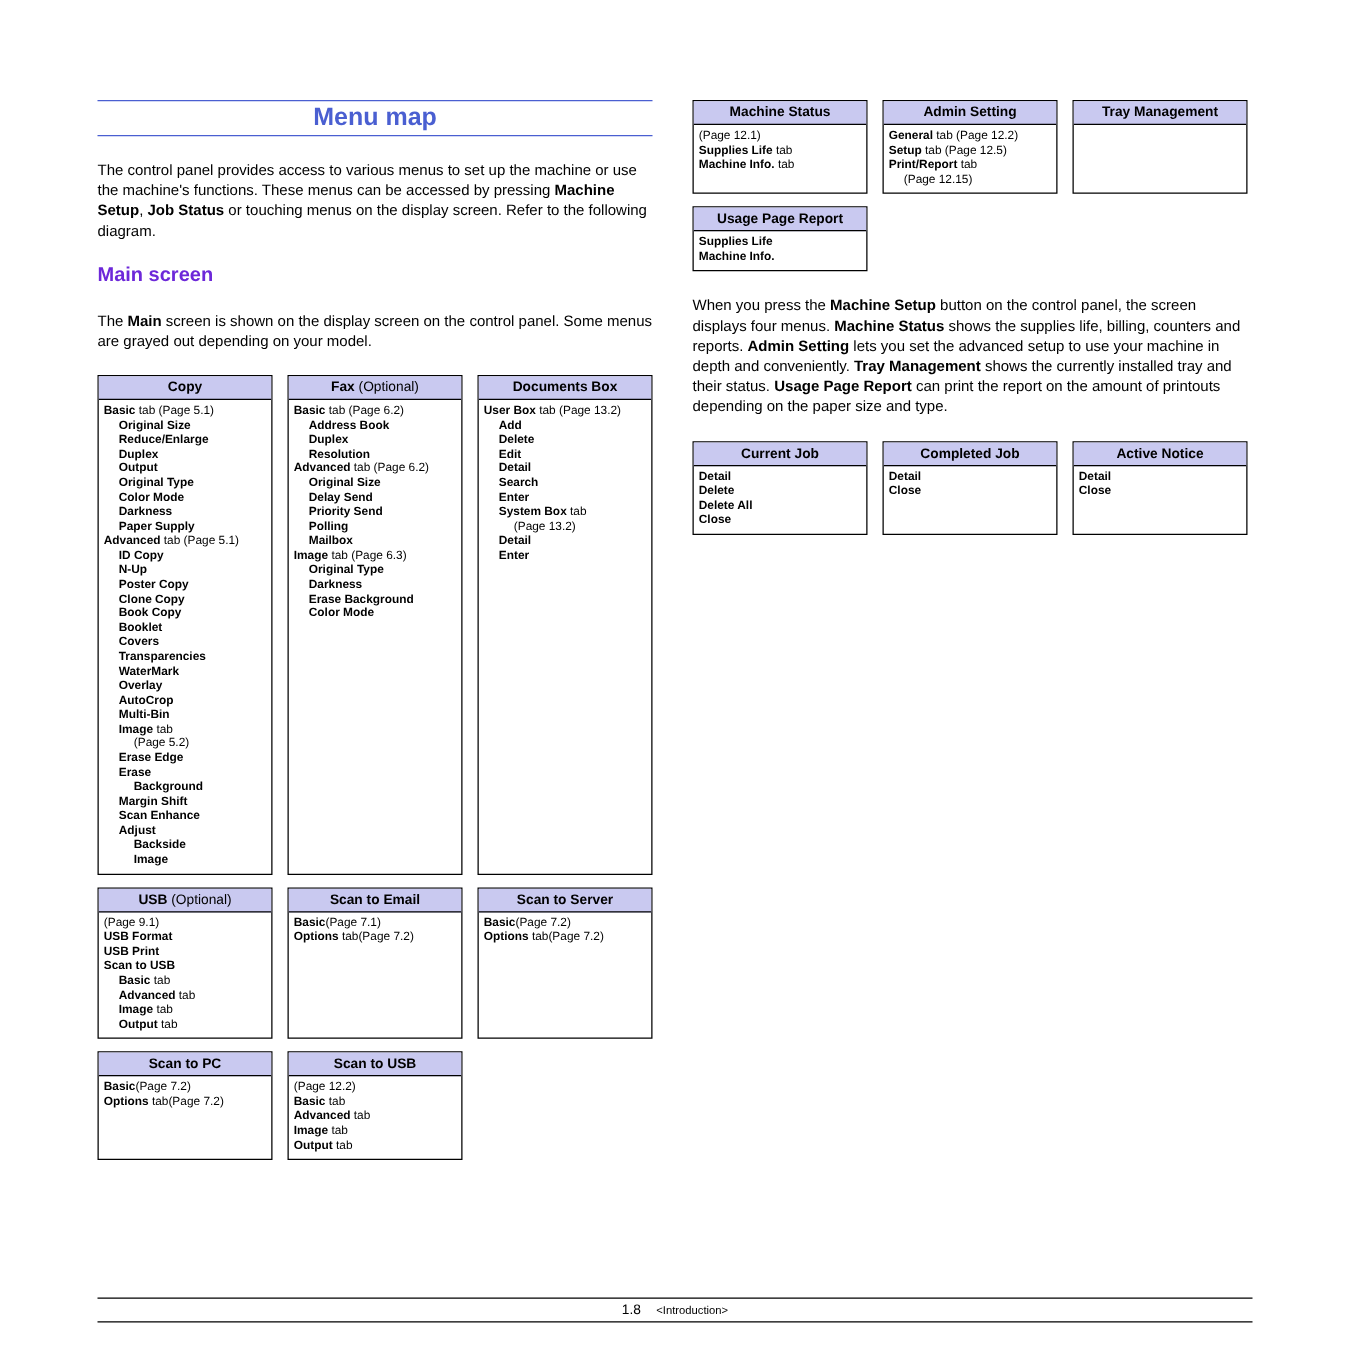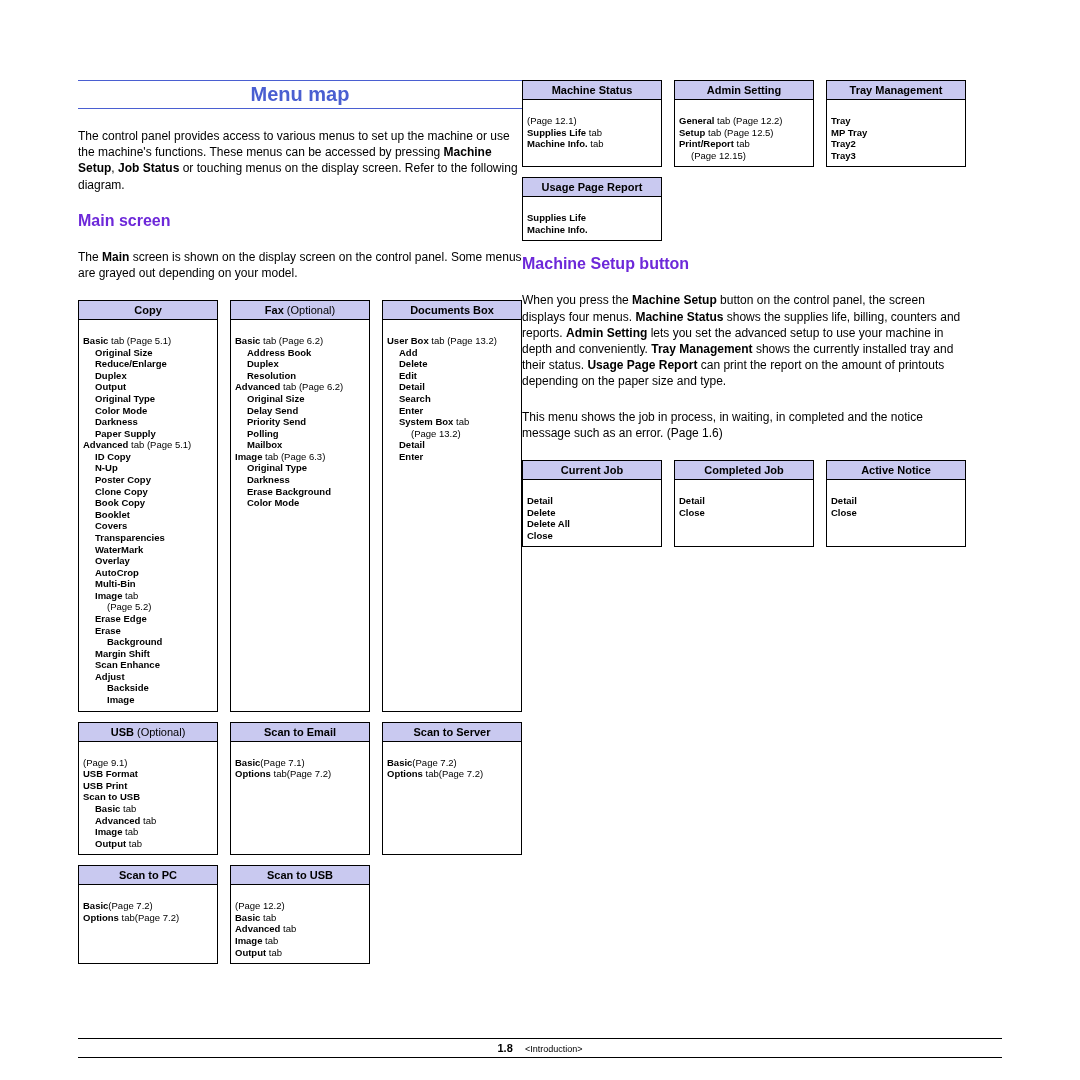--- a/index.html
+++ b/index.html
@@ -4,21 +4,21 @@
 <style>
   * { box-sizing: border-box; }
   html, body { margin:0; padding:0; }
   body {
     width:1080px; height:1080px;
     font-family: Arial, Helvetica, sans-serif;
     color:#000; background:#fff;
     padding:80px 78px 20px 78px;
     font-size:12px;
   }
-  .cols { display:flex; }
+  .cols { display:flex; gap:32px; }
   .col { flex:0 0 444px; }
 
   h1.heading {
     color:#4a5fd1;
     font-size:20px;
     font-weight:bold;
     text-align:center;
     margin:0 0 4px 0;
     border-top:1px solid #4a5fd1;
     border-bottom:1px solid #4a5fd1;
@@ -42,40 +42,40 @@
   .menu-box .head {
     background:#c9c9f0;
     border-bottom:1px solid #000;
     padding:3px 4px;
     font-size:11px;
     font-weight:bold;
     text-align:center;
   }
   .menu-box .head .opt { font-weight:normal; }
   .menu-box .body {
-    padding:15px 4px 5px 4px;
+    padding:3px 4px 5px 4px;
     font-size:9.5px;
     line-height:1.22;
   }
   .b { font-weight:bold; }
   .i1 { display:block; padding-left:12px; }
   .i2 { display:block; padding-left:24px; }
   .nb { font-weight:normal;text-align:center; }
 
   .footer {
     position:absolute;
     left:78px; right:78px;
     bottom:22px;
     border-top:1px solid #000;
     border-bottom:1px solid #000;
     text-align:center;
     font-size:11px;
     padding:3px 0;
   }
-  .footer .pg { font-weight:bold; }
+  .footer .pg { font-weight:normal; }
   .footer .sec { font-size:9px; }
 </style>
 </head>
 <body>
 
 <div class="cols">
 
   <div class="col">
     <h1 class="heading">Menu map</h1>
     <p class="body">
@@ -228,45 +228,37 @@
         <div class="head">Admin Setting</div>
         <div class="body">
             <span style="display:block"><span class="b">General</span><span class="nb"> tab (Page 12.2)</span></span>
             <span style="display:block"><span class="b">Setup</span><span class="nb"> tab (Page 12.5)</span></span>
             <span style="display:block"><span class="b">Print/Report</span><span class="nb"> tab</span></span>
             <span class="i1">(Page 12.15)</span>
           </div>
       </div>
       <div class="menu-box tallgap">
         <div class="head">Tray Management</div>
-        <div class="body">
-            <span style="display:block"><span class="b">Tray</span></span>
-            <span style="display:block"><span class="b">MP Tray</span></span>
-            <span style="display:block"><span class="b">Tray2</span></span>
-            <span style="display:block"><span class="b">Tray3</span></span>
-          </div>
       </div>
     </div>
 
     <div class="boxrow">
       <div class="menu-box">
         <div class="head">Usage Page Report</div>
         <div class="body">
             <span style="display:block"><span class="b">Supplies Life</span></span>
             <span style="display:block"><span class="b">Machine Info.</span></span>
           </div>
       </div>
     </div>
 
-    <h2 class="sub">Machine Setup button</h2>
     <p class="body">
       When you press the <b>Machine Setup</b> button on the control panel, the screen displays four menus. <b>Machine Status</b> shows the supplies life, billing, counters and reports. <b>Admin Setting</b> lets you set the advanced setup to use your machine in depth and conveniently. <b>Tray Management</b> shows the currently installed tray and their status. <b>Usage Page Report</b> can print the report on the amount of printouts depending on the paper size and type.
     </p>
 
-    <p class="body">This menu shows the job in process, in waiting, in completed and the notice message such as an error. (Page 1.6)</p>
 
     <div class="boxrow">
       <div class="menu-box tallgap">
         <div class="head">Current Job</div>
         <div class="body">
             <span style="display:block"><span class="b">Detail</span></span>
             <span style="display:block"><span class="b">Delete</span></span>
             <span style="display:block"><span class="b">Delete All</span></span>
             <span style="display:block"><span class="b">Close</span></span>
           </div>

